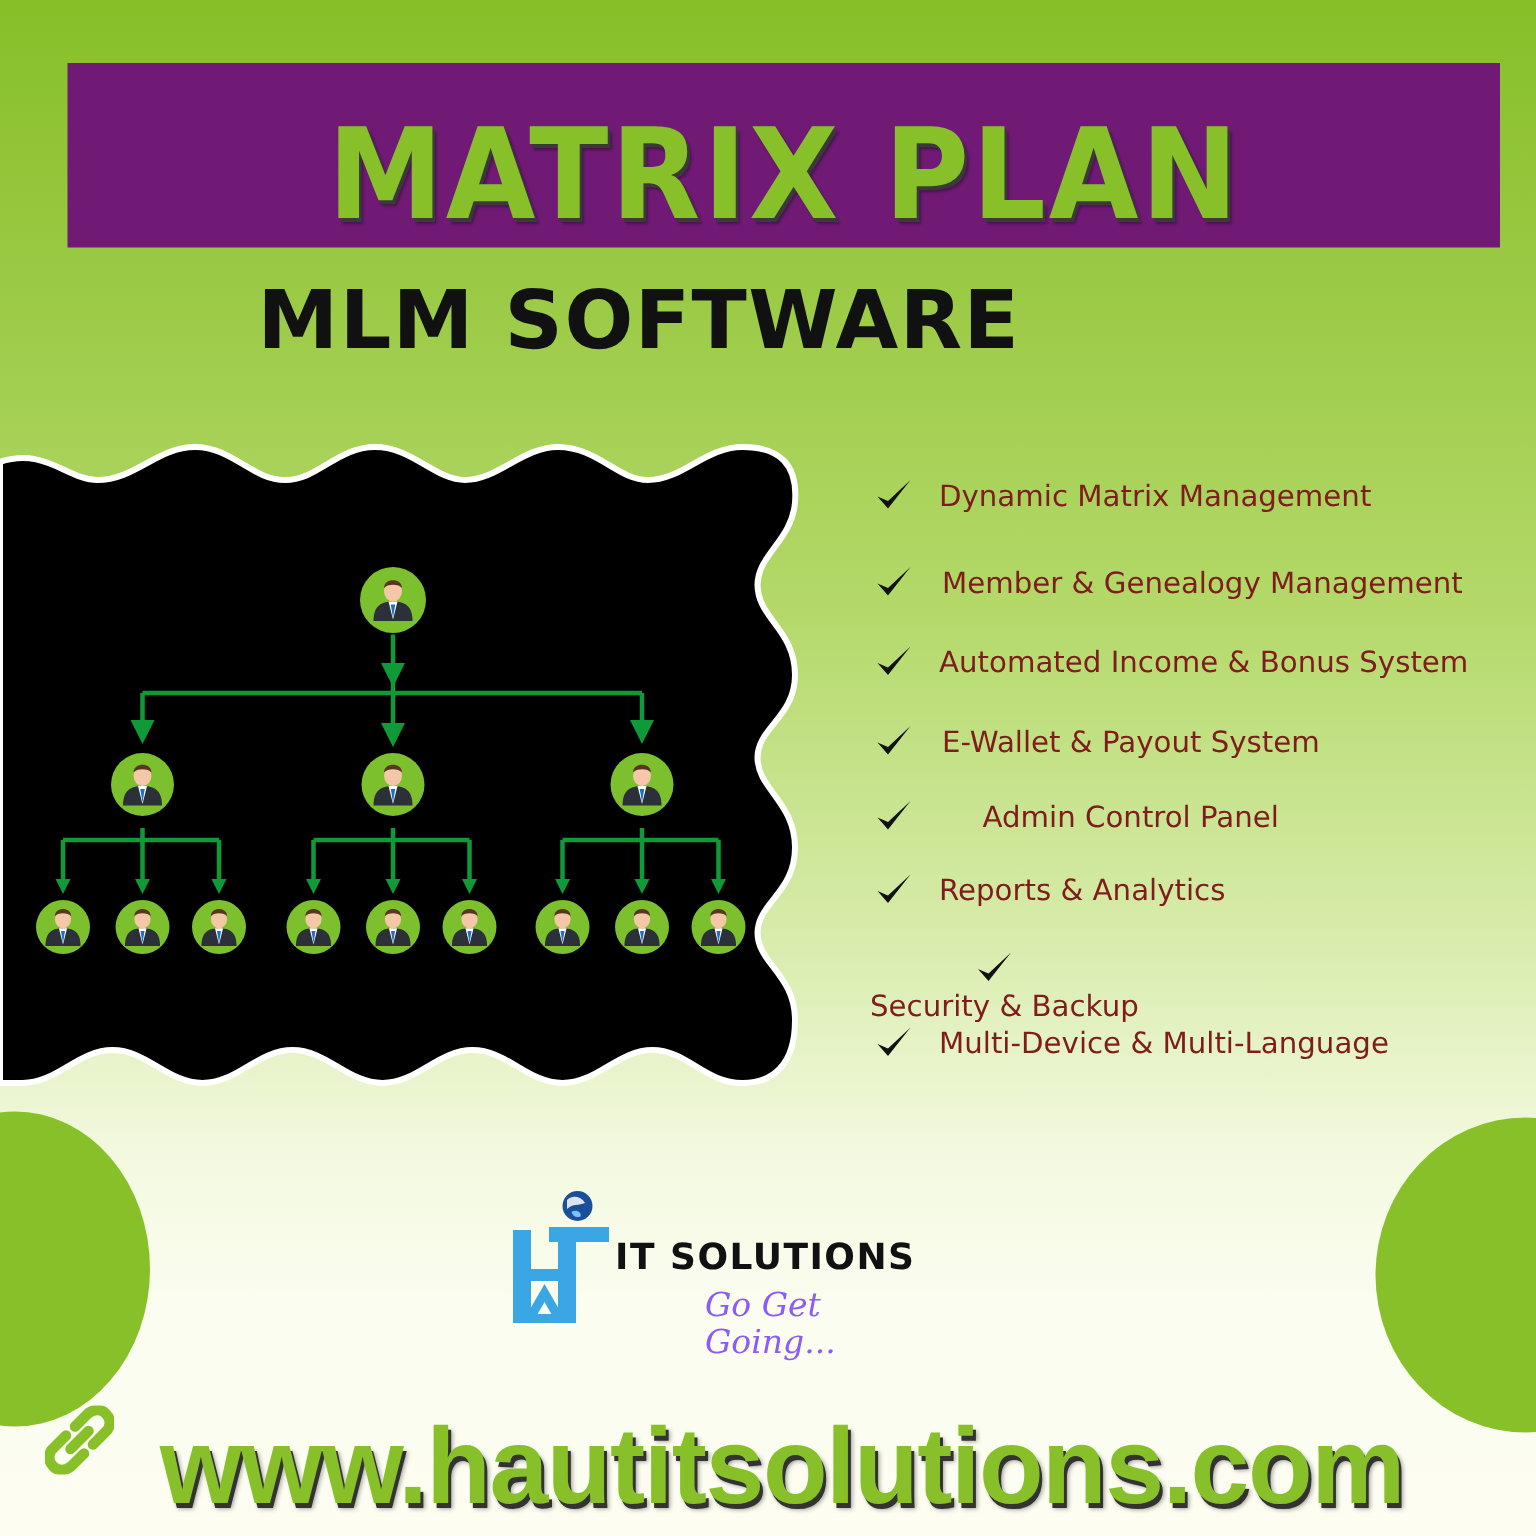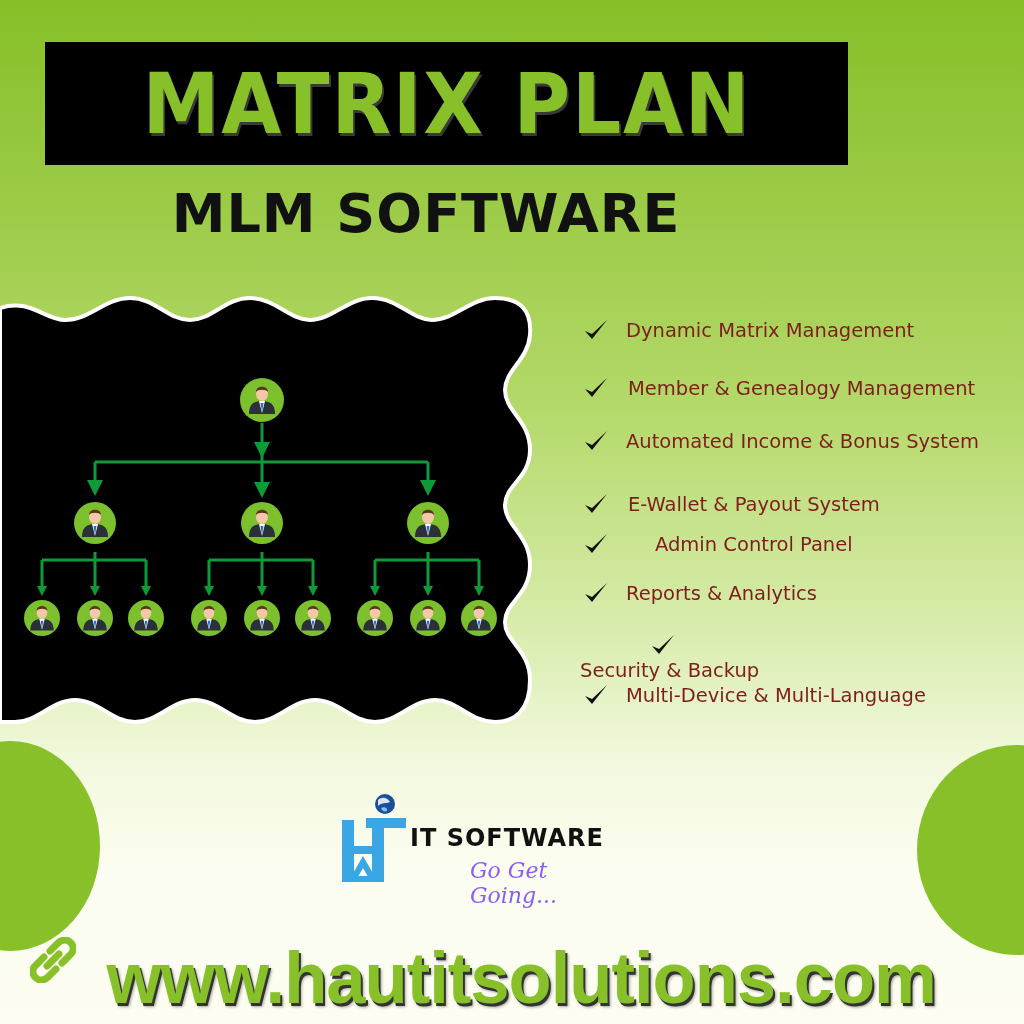--- a/index.html
+++ b/index.html
@@ -2,22 +2,22 @@
 <html><head>
 <meta charset="utf-8">
 <style>
   html, body { margin: 0; padding: 0; }
   body {
     width: 1024px; height: 1024px; overflow: hidden; position: relative;
     background: linear-gradient(180deg, #86bf28 0%, #9ccb47 20%, #b4d96a 40%, #d6eba8 60%, #f3f9df 75%, #fbfdf0 85%, #fdfdf2 100%);
     font-family: "DejaVu Sans", sans-serif;
   }
   .title-box {
-    position: absolute; left: 45px; top: 42px; width: 803px; height: 123px;
-    background: #000000; display: flex; align-items: center; justify-content: center;
+    position: absolute; left: 45px; top: 42px; width: 955px; height: 123px;
+    background: #701a75; display: flex; align-items: flex-end; justify-content: center;
   }
   .title-text {
     font-family: "DejaVu Sans", sans-serif; font-weight: bold; font-size: 84px;
     color: #88c02a; letter-spacing: 2px; transform: scaleX(0.92);
     text-shadow: 2px 3px 0 #3a3a3a, 3px 4px 2px rgba(0,0,0,0.35);
   }
   .subtitle {
     position: absolute; left: 0; width: 852px; top: 182px; text-align: center;
     font-family: "DejaVu Sans", sans-serif; font-weight: bold; font-size: 54px; color: #111;
     letter-spacing: 1px;
@@ -162,21 +162,21 @@
         <path d="M3,15 L10,23 L25,4 L10,18 Z" fill="#111"></path>
       </svg>
     <span class="feature-label" style="margin-left:2px;">Member &amp; Genealogy Management</span>
   </div>
   <div class="feature" style="top:115px;">
     <svg class="check" viewBox="0 0 28 28">
         <path d="M3,15 L10,23 L25,4 L10,18 Z" fill="#111"></path>
       </svg>
     <span class="feature-label">Automated Income &amp; Bonus System</span>
   </div>
-  <div class="feature" style="top:168px;margin-top:10px;">
+  <div class="feature" style="top:168px;">
     <svg class="check" viewBox="0 0 28 28">
         <path d="M3,15 L10,23 L25,4 L10,18 Z" fill="#111"></path>
       </svg>
     <span class="feature-label" style="margin-left:2px;">E-Wallet &amp; Payout System</span>
   </div>
   <div class="feature" style="top:218px;gap:29px;">
     <svg class="check" viewBox="0 0 28 28">
         <path d="M3,15 L10,23 L25,4 L10,18 Z" fill="#111"></path>
       </svg>
     <span class="feature-label">Admin Control Panel</span>
@@ -209,21 +209,21 @@
     <circle cx="45" cy="14" r="10" fill="#1a4f9c"></circle>
     <path d="M38,10 C42,6 48,8 50,12 C46,14 42,12 38,16 Z" fill="#ffffff" opacity="0.85"></path>
     <path d="M41,18 C44,16 48,18 47,21 C44,22 42,21 41,18 Z" fill="#7ec0ff"></path>
     <rect x="2" y="30" width="12" height="62" fill="#3aa6e4"></rect>
     <rect x="26" y="28" width="40" height="10" fill="#3aa6e4"></rect>
     <rect x="32" y="30" width="12" height="62" fill="#3aa6e4"></rect>
     <rect x="2" y="56" width="42" height="8" fill="#3aa6e4"></rect>
     <polygon points="8,92 23,66 38,92 31,92 23,78 15,92" fill="#3aa6e4"></polygon>
     <rect x="2" y="86" width="42" height="6" fill="#3aa6e4"></rect>
   </svg>
-  <span class="logo-name">IT SOFTWARE</span>
+  <span class="logo-name">IT SOLUTIONS</span>
   <span class="logo-tag">Go Get Going...</span>
 </div>
 
 <div class="footer">
   <svg width="46" height="46" viewBox="0 0 46 46">
     <g fill="none" stroke="#88c02a" stroke-width="7" stroke-linecap="round">
       <path d="M20,14 L28,6 C32,2 38,2 41,6 C44,9 44,15 40,18 L32,26"></path>
       <path d="M26,32 L18,40 C14,44 8,44 5,40 C2,37 2,31 6,28 L14,20"></path>
       <path d="M17,29 L29,17"></path>
     </g>

